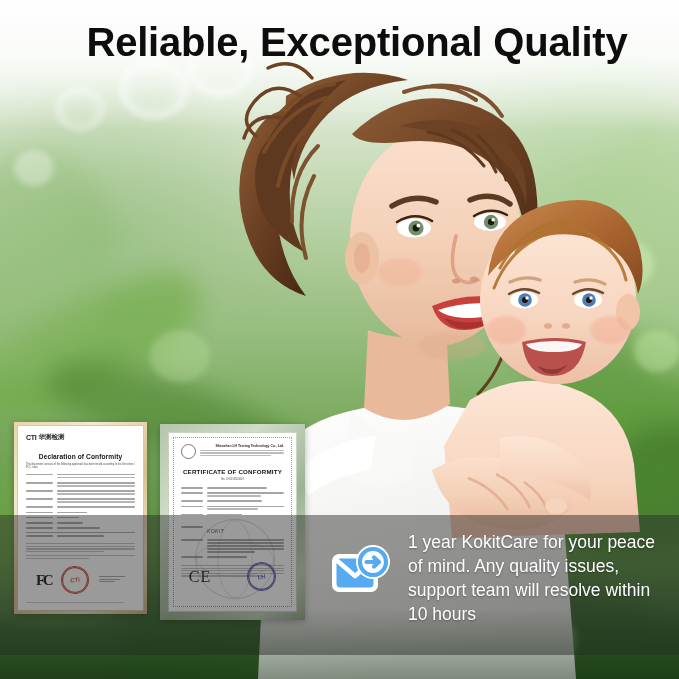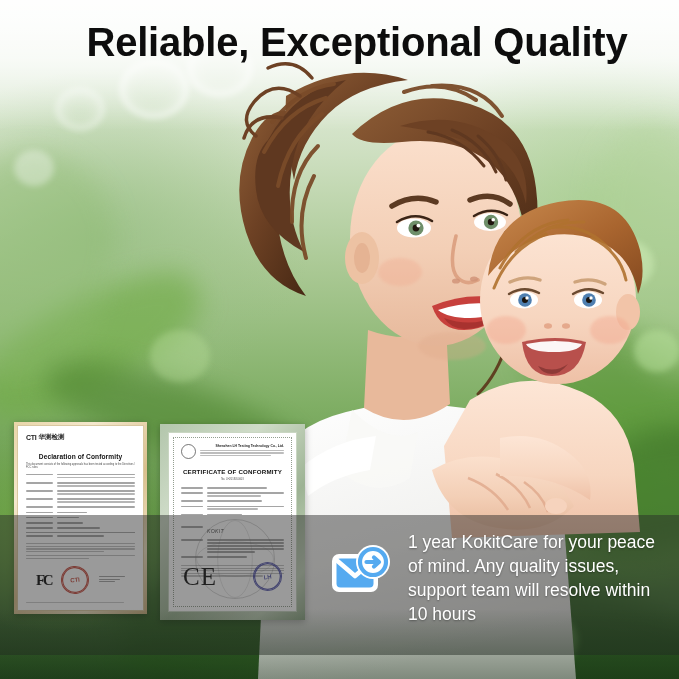--- a/index.html
+++ b/index.html
@@ -168,21 +168,21 @@
     border: 1.5px solid #3d3fa0;
     box-shadow: inset 0 0 0 1.3px #3d3fa0;
     display: flex; align-items: center; justify-content: center;
     color: #3d3fa0; font-size: 6px; font-weight: bold;
     transform: rotate(-8deg);
     opacity: .82;
   }
   .stamp-note { font-size: 2.4px; color: #555; line-height: 3.2px; width: 26px; }
 
   .ce-mark {
-    font-size: 25px; color: #1a1a1a; font-weight: 400;
+    font-size: 16px; color: #1a1a1a; font-weight: 400;
     font-family: "Liberation Serif", serif; letter-spacing: 1px;
   }
   .foot-ln { position: absolute; left: 8px; right: 8px; bottom: 6px; }
   .foot-ln .ln { height: 1.1px; opacity: .35; }
 
   .dotted-frame {
     position: absolute; inset: 4px;
     border: 1.6px dotted #6f7f6c;
     opacity: .75;
   }

